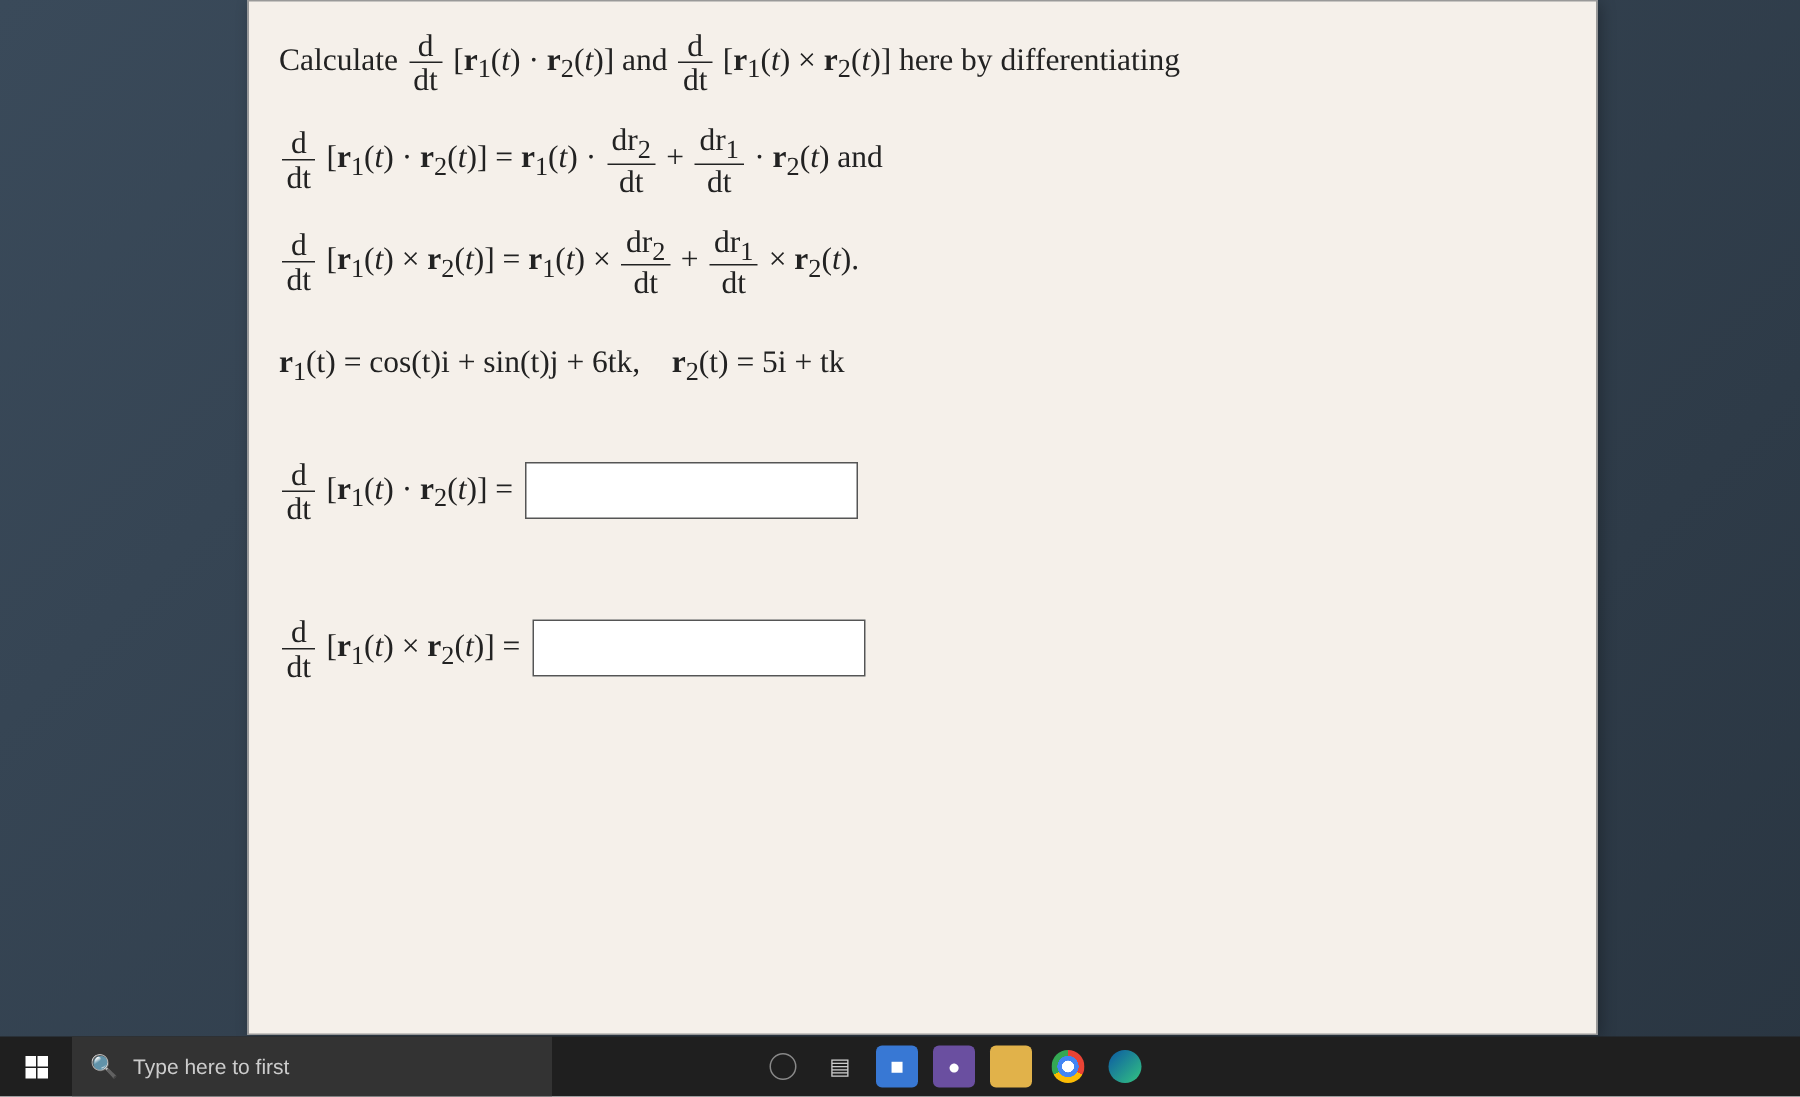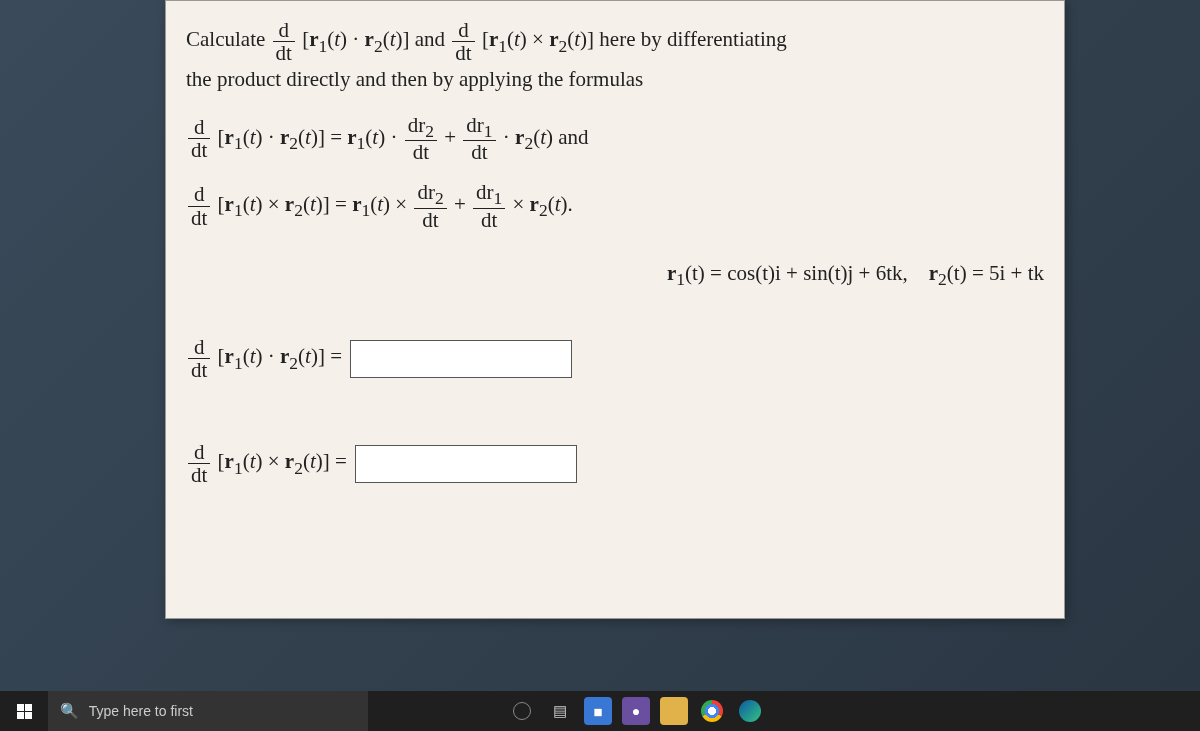--- a/index.html
+++ b/index.html
@@ -14,21 +14,21 @@
     width: 1200px;
     height: 731px;
     background: linear-gradient(135deg, #3a4a5a 0%, #2a3642 100%);
     position: relative;
   }
   .content-card {
     position: absolute;
     left: 165px;
     top: 0;
     width: 900px;
-    height: 619px;
+    height: 690px;
     background: #f5f0ea;
     border: 1px solid #999;
     font-family: "Cambria Math", "Times New Roman", serif;
     font-size: 21px;
     color: #222;
     padding: 18px 20px 20px 20px;
     box-sizing: border-box;
     overflow: hidden;
     box-shadow: 2px 2px 10px rgba(0,0,0,0.3);
   }
@@ -51,21 +51,21 @@
   .frac .den {
     display: block;
     padding: 0 3px;
     line-height: 1.05;
   }
   .eq-block {
     margin: 10px 0 18px 0;
     font-size: 21px;
   }
   .center-eq {
-    text-align: right;
+    text-align: left;
     margin: 30px 0 40px 0;
   }
   .answer-row {
     display: flex;
     align-items: center;
     margin: 46px 0 60px 0;
   }
   .answer-row .math {
     margin-right: 8px;
   }
@@ -158,21 +158,20 @@
       </span>
       [<span class="bold">r</span><sub>1</sub>(<i>t</i>) <span>·</span> <span class="bold">r</span><sub>2</sub>(<i>t</i>)]
       <span> and </span>
       <span class="frac">
         <span class="num">d</span>
         <span class="den">dt</span>
       </span>
       [<span class="bold">r</span><sub>1</sub>(<i>t</i>) <span>×</span> <span class="bold">r</span><sub>2</sub>(<i>t</i>)]
       <span> here by differentiating</span>
       <br>
-      <span>the product directly and then by applying the formulas</span>
     </div>
 
     <div class="eq-block">
       <span class="frac">
         <span class="num">d</span>
         <span class="den">dt</span>
       </span>
       [<span class="bold">r</span><sub>1</sub>(<i>t</i>) <span>·</span> <span class="bold">r</span><sub>2</sub>(<i>t</i>)]
       <span>=</span>
       <span class="bold">r</span><sub>1</sub>(<i>t</i>) <span>·</span>

